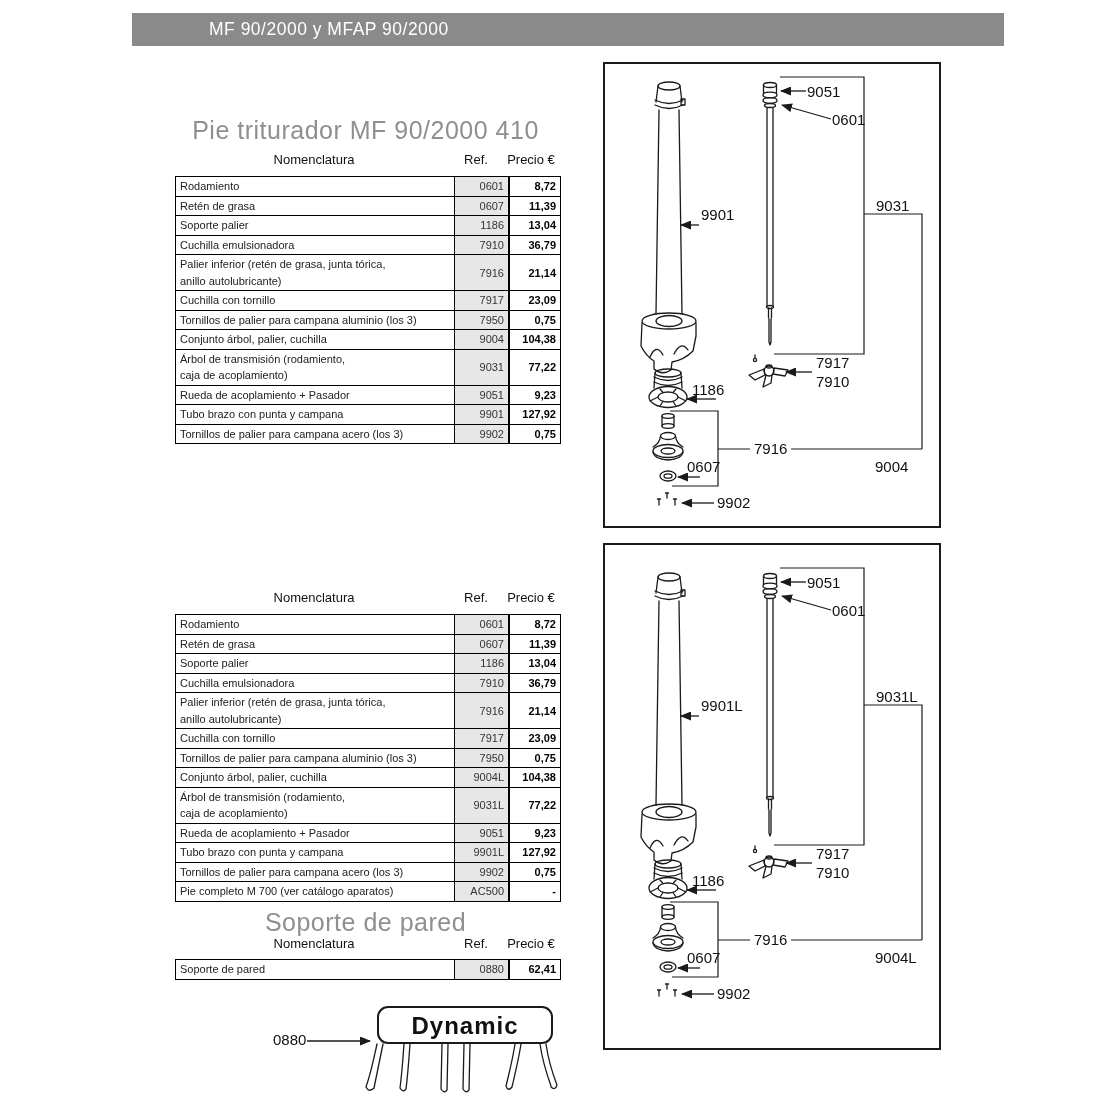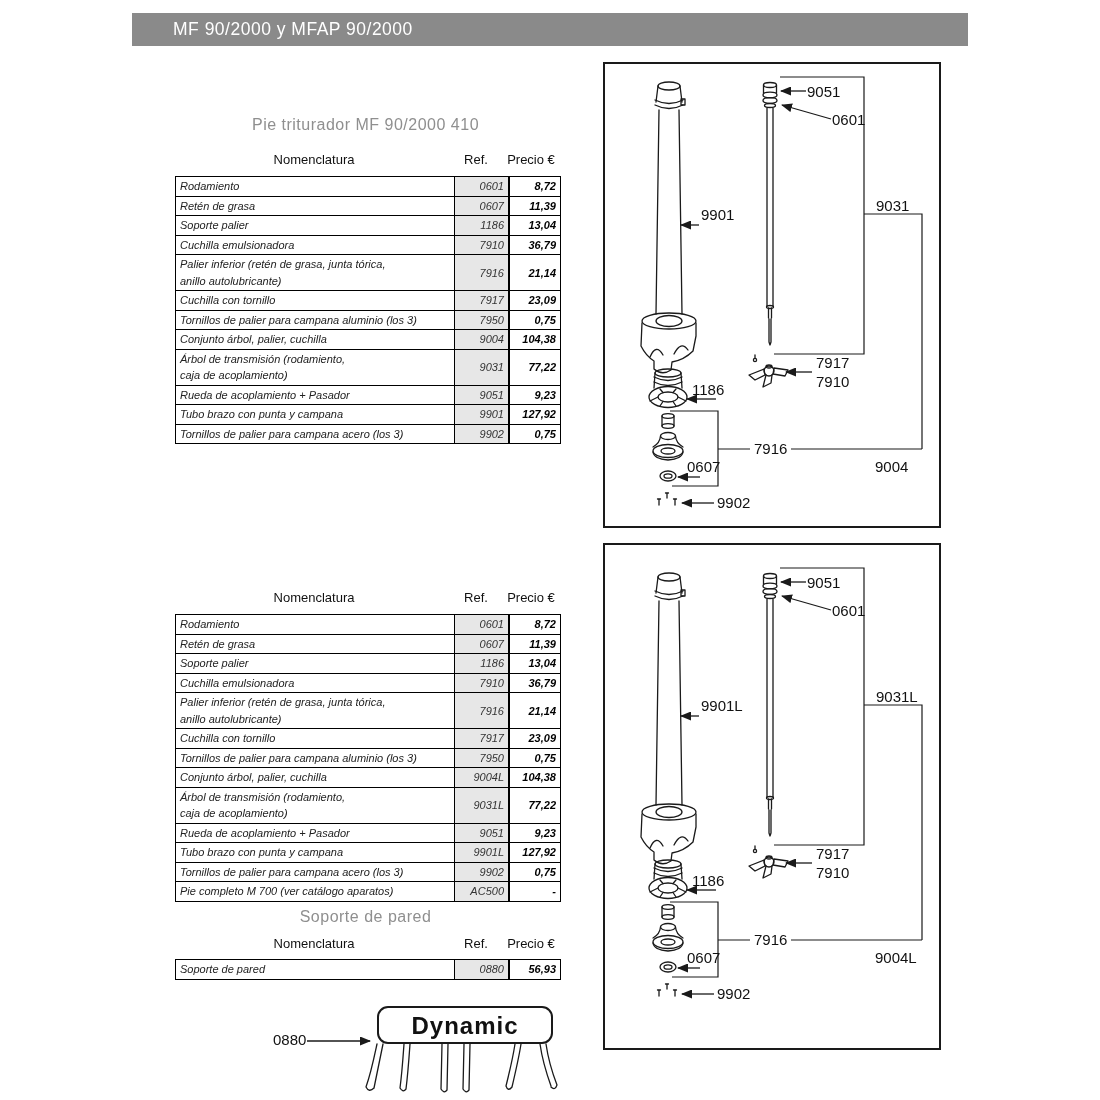--- a/index.html
+++ b/index.html
@@ -1,34 +1,34 @@
 <!DOCTYPE html>
 <html><head>
 <meta charset="utf-8">
 <style>
   html,body{margin:0;padding:0;background:#fff;}
   .page{position:relative;width:1100px;height:1100px;background:#ffffff;overflow:hidden;
         font-family:"Liberation Sans", sans-serif;color:#1a1a1a;}
 
   
-  .header-bar{position:absolute;left:132px;top:13px;width:836px;height:33px;background:#8a8a8a;}
+  .header-bar{position:absolute;left:132px;top:13px;width:836px;height:33px;background:#8a8a8a;padding-left:36px;}
   .header-bar span{display:block;padding-left:41px;line-height:33px;font-size:17.5px;color:#ffffff;letter-spacing:.5px;}
 
   
-  .sec-title{position:absolute;left:175px;width:381px;text-align:center;font-size:16px;
+  .sec-title{position:absolute;left:175px;width:381px;text-align:center;font-size:25px;
              color:#8f8f8f;letter-spacing:.5px;white-space:nowrap;}
 
   
   .thead{position:absolute;left:175px;width:381px;height:20px;display:flex;font-size:13px;color:#111;}
   .thead .h-name{width:278px;text-align:center;}
   .thead .h-ref{width:53px;text-align:center;padding-right:7px;box-sizing:border-box;}
   .thead .h-price{width:50px;text-align:center;}
 
   
-  table.parts{position:absolute;left:175px;border-collapse:collapse;width:381px;table-layout:fixed;font-style:italic;}
+  table.parts{position:absolute;left:175px;border-collapse:collapse;width:381px;table-layout:fixed;}
   table.parts{border:1.5px solid #000;}
   table.parts td{border:1px solid #000;font-size:11px;padding:1px 4px;vertical-align:middle;}
   td.c-name{width:270px;text-align:left;color:#222;}
   td.c-name div{line-height:16.5px;white-space:nowrap;}
   td.c-ref{width:45px;text-align:right;background:#e7e7e7;color:#333;}
   td.c-price{width:42px;text-align:right;font-weight:bold;color:#000;border-left:2.5px solid #000 !important;}
 
   
   .diagram-box{position:absolute;left:603px;width:338px;border:2.5px solid #1a1a1a;box-sizing:border-box;background:#fff;}
   #diagram-1{top:62px;height:466px;}
@@ -261,21 +261,21 @@
     <span class="h-ref">Ref.</span>
     <span class="h-price">Precio €</span>
   </div>
   <table class="parts" style="top:959px;">
     <tbody>
         <tr>
           <td class="c-name">
             <div>Soporte de pared</div>
           </td>
           <td class="c-ref">0880</td>
-          <td class="c-price">56,93</td>
+          <td class="c-price">62,41</td>
         </tr>
       </tbody>
   </table>
 
   <div class="diagram-box" id="diagram-1">
     <div class="diag-content">
       <svg class="diag-svg" viewBox="0 0 333 461">
         <defs>
           <marker id="ah1" markerWidth="12" markerHeight="9" refX="10" refY="4.5" orient="auto" markerUnits="userSpaceOnUse">
             <path d="M0,0 L11,4.5 L0,9 Z" fill="#1a1a1a"></path>

